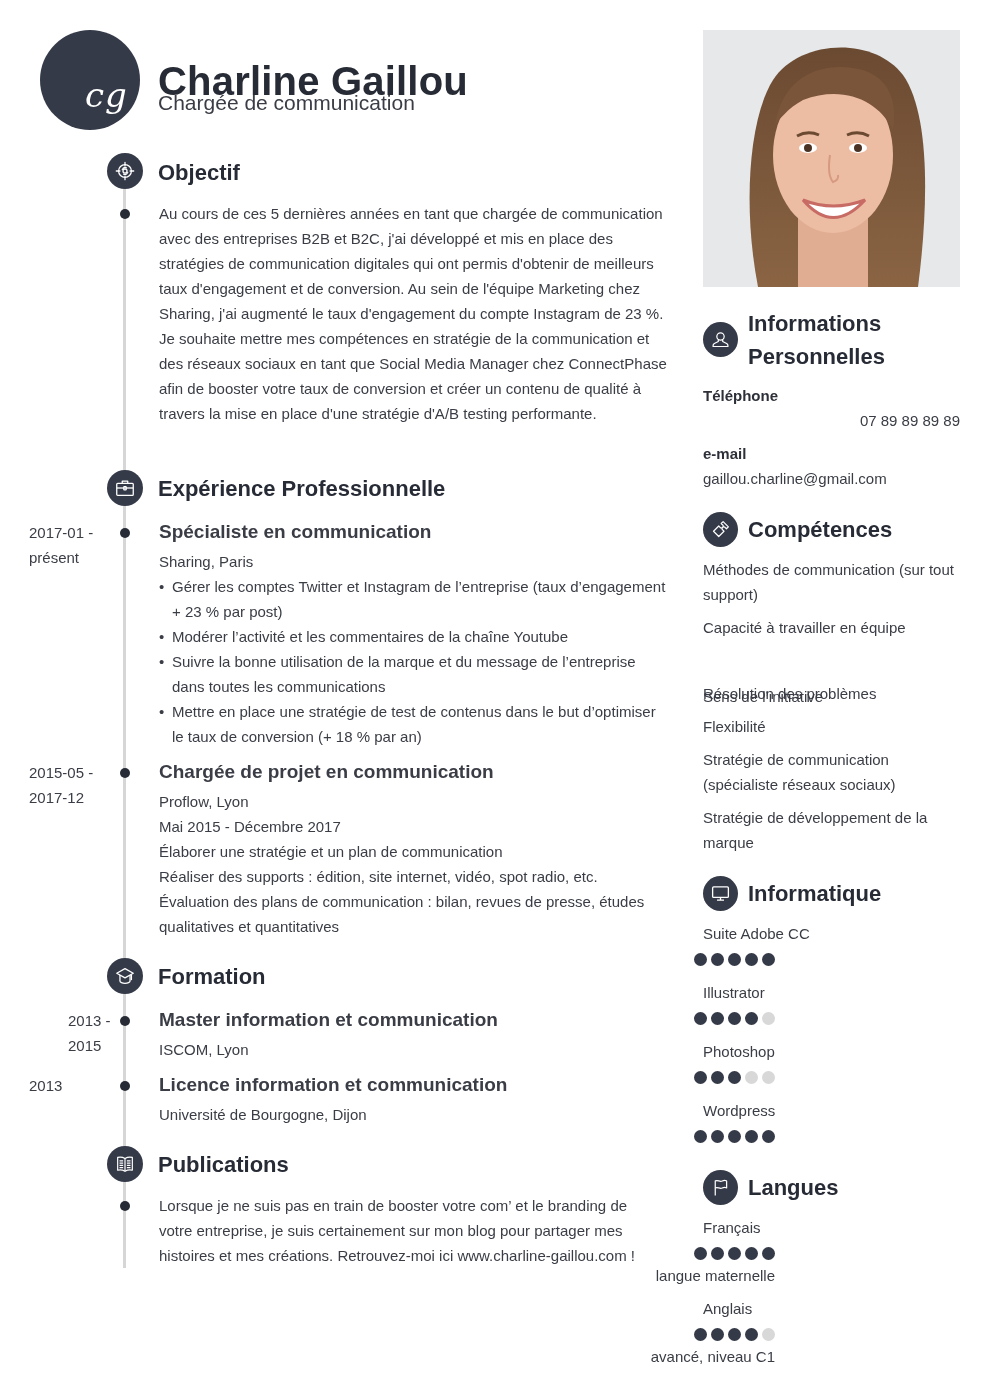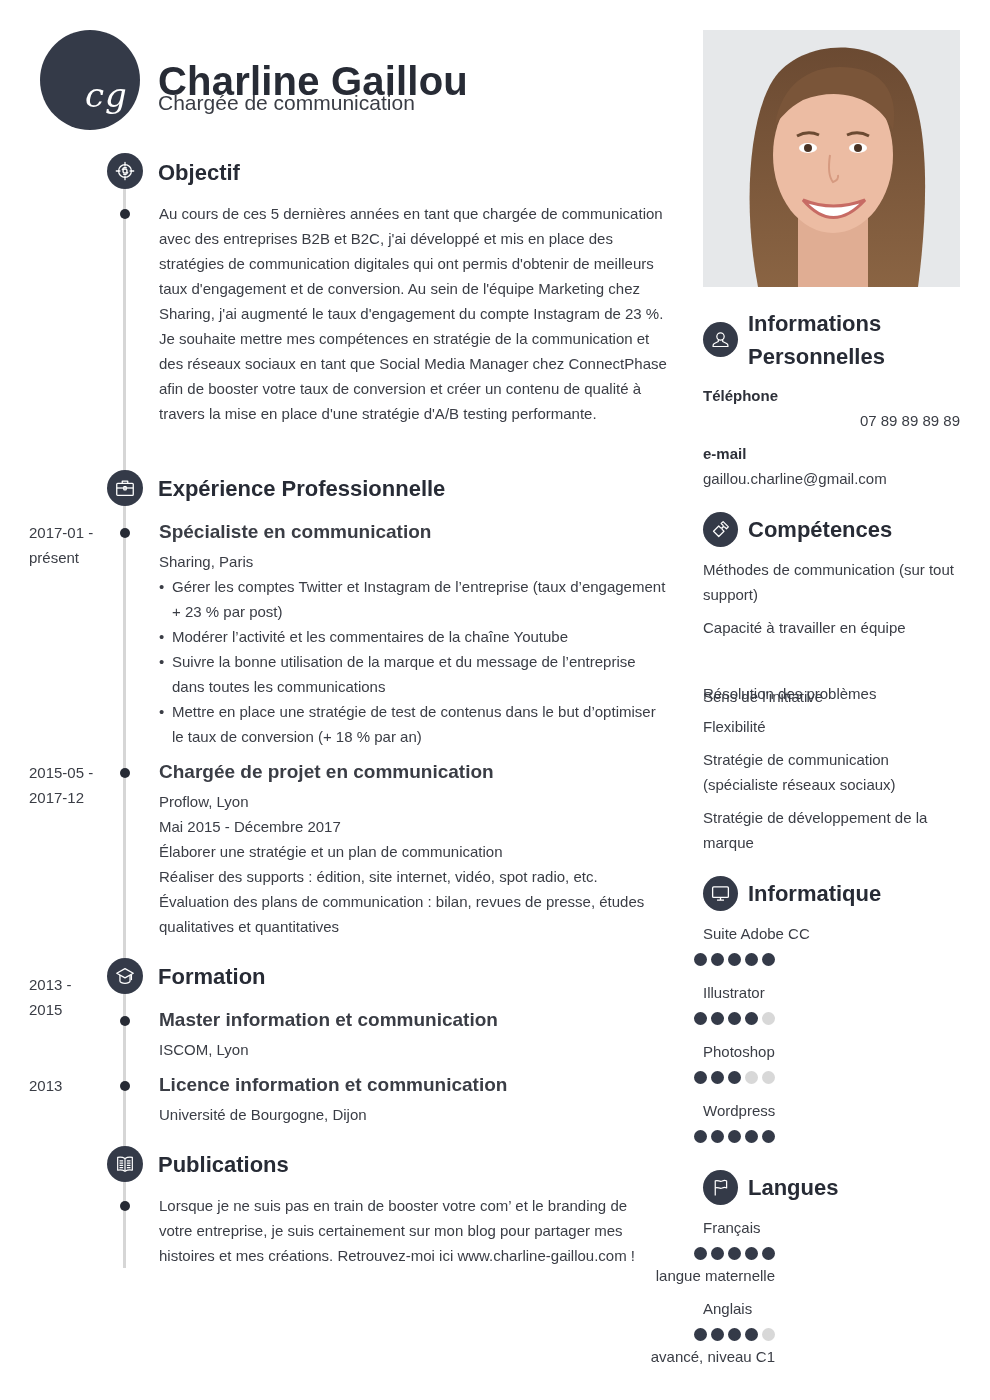--- a/index.html
+++ b/index.html
@@ -105,21 +105,21 @@
 
   <div class="sec-icon" style="left:107px; top:958px;">
     <svg viewBox="0 0 24 24" fill="none" stroke="#fff" stroke-width="1.4" stroke-linejoin="round">
       <path d="M12 4l9 5-9 5-9-5z"></path>
         <path d="M6.5 11v6.5c0 1.2 2.5 2.5 5.5 2.5s5.5-1.3 5.5-2.5V11"></path>
       <path d="M19 10.5v6"></path>
     </svg>
   </div>
   <div class="sec-title" style="left:158px; top:964px;">Formation</div>
 
-  <div class="date" style="top:972px;">
+  <div class="date" style="top:1008px;margin-left:39px;">
     <div>2013 -</div>
     <div>2015</div>
   </div>
   <div class="dot" style="left:120px; top:1016px;"></div>
   <div class="job-title" style="top:1009px;">Master information et communication</div>
   <div class="line" style="top:1037px;">ISCOM, Lyon</div>
 
   <div class="date" style="top:1073px;">
     <div>2013</div>
   </div>

